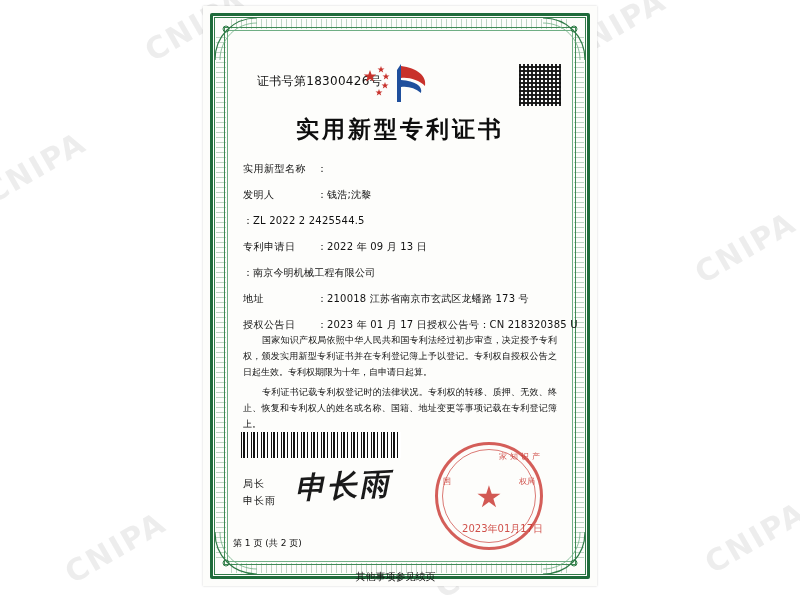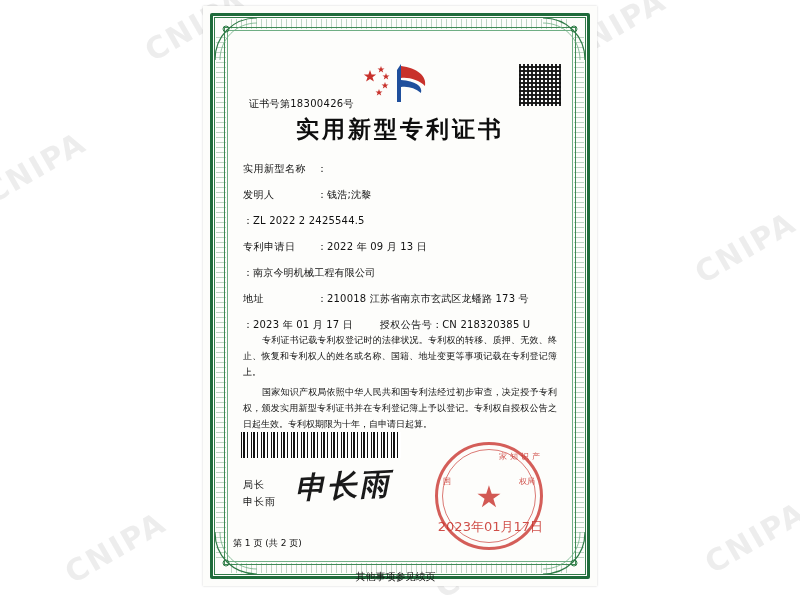--- a/index.html
+++ b/index.html
@@ -108,26 +108,25 @@
   .top-pattern { top: 13px; }
   .bottom-pattern { bottom: 13px; }
 
   
   .content {
     position: absolute;
     left: 30px; top: 30px; right: 30px; bottom: 30px;
   }
   .cert-no {
     position: absolute;
-    left: 16px;
+    left: 24px;
     top: 37px;
-    font-size: 10px;
+    font-size: 12px;
     color: #111;
     letter-spacing: 0.3px;
-    margin-top: 24px;
   }
   .qr {
     position: absolute;
     right: 6px;
     top: 28px;
     width: 42px;
     height: 42px;
     background-color: #fff;
     background-image:
       repeating-linear-gradient(90deg, #111 0 2px, #fff 2px 4px),
@@ -212,20 +211,21 @@
       #fff 7px, #fff 10px);
   }
   .sign-block {
     position: absolute;
     left: 10px;
     top: 440px;
     font-size: 10px;
     line-height: 17px;
     color: #111;
     letter-spacing: 1px;
+    font-family: Liberation Mono, monospace;
   }
   .handwriting {
     position: absolute;
     left: 62px;
     top: 430px;
     font-family: "DejaVu Serif", "Liberation Serif", serif;
     font-size: 30px;
     font-weight: bold;
     font-style: italic;
     color: #1a1a1a;
@@ -264,21 +264,21 @@
   .seal .seal-top, .seal .seal-bottom {
     position: absolute;
     left: 0; right: 0;
     text-align: right;
     color: #c8312b;
     font-size: 8px;
     letter-spacing: 3px;
     opacity: 0.85;
   }
   .seal .seal-top { top: 9px; }
-  .seal .seal-bottom { bottom: 14px; letter-spacing: 0px; font-size: 13px; }
+  .seal .seal-bottom { bottom: 14px; letter-spacing: 0px; font-size: 10px; }
   .seal .seal-left, .seal .seal-right {
     position: absolute;
     top: 34px;
     color: #c8312b;
     font-size: 8px;
     opacity: 0.85;
   }
   .seal .seal-left { left: 8px; }
   .seal .seal-right { right: 8px; }
 
@@ -397,31 +397,32 @@
         <div class="field-row">
           <span class="f-colon">：</span>
           <span class="f-value">南京今明机械工程有限公司</span>
         </div>
         <div class="field-row">
           <span class="f-label spread">地址</span>
           <span class="f-colon">：</span>
           <span class="f-value">210018  江苏省南京市玄武区龙蟠路 173 号</span>
         </div>
         <div class="field-row">
+          <span class="f-label">授权公告日</span>
           <span class="f-colon">：</span>
           <span class="f-value">2023 年 01 月 17 日</span>
           <span class="f-label" style="width:auto;flex:0 0 auto;">授权公告号</span>
           <span class="f-colon">：</span>
           <span class="f-value">CN 218320385 U</span>
         </div>
       </div>
 
       <div class="paragraphs">
+        <p>国家知识产权局依照中华人民共和国专利法经过初步审查，决定授予专利权，颁发实用新型专利证书并在专利登记簿上予以登记。专利权自授权公告之日起生效。专利权期限为十年，自申请日起算。</p>
         <p>专利证书记载专利权登记时的法律状况。专利权的转移、质押、无效、终止、恢复和专利权人的姓名或名称、国籍、地址变更等事项记载在专利登记簿上。</p>
-        <p>国家知识产权局依照中华人民共和国专利法经过初步审查，决定授予专利权，颁发实用新型专利证书并在专利登记簿上予以登记。专利权自授权公告之日起生效。专利权期限为十年，自申请日起算。</p>
       </div>
 
       <div class="barcode"></div>
 
       <div class="sign-block">
         <div>局长</div>
         <div>申长雨</div>
       </div>
       <div class="handwriting">申长雨</div>
 

